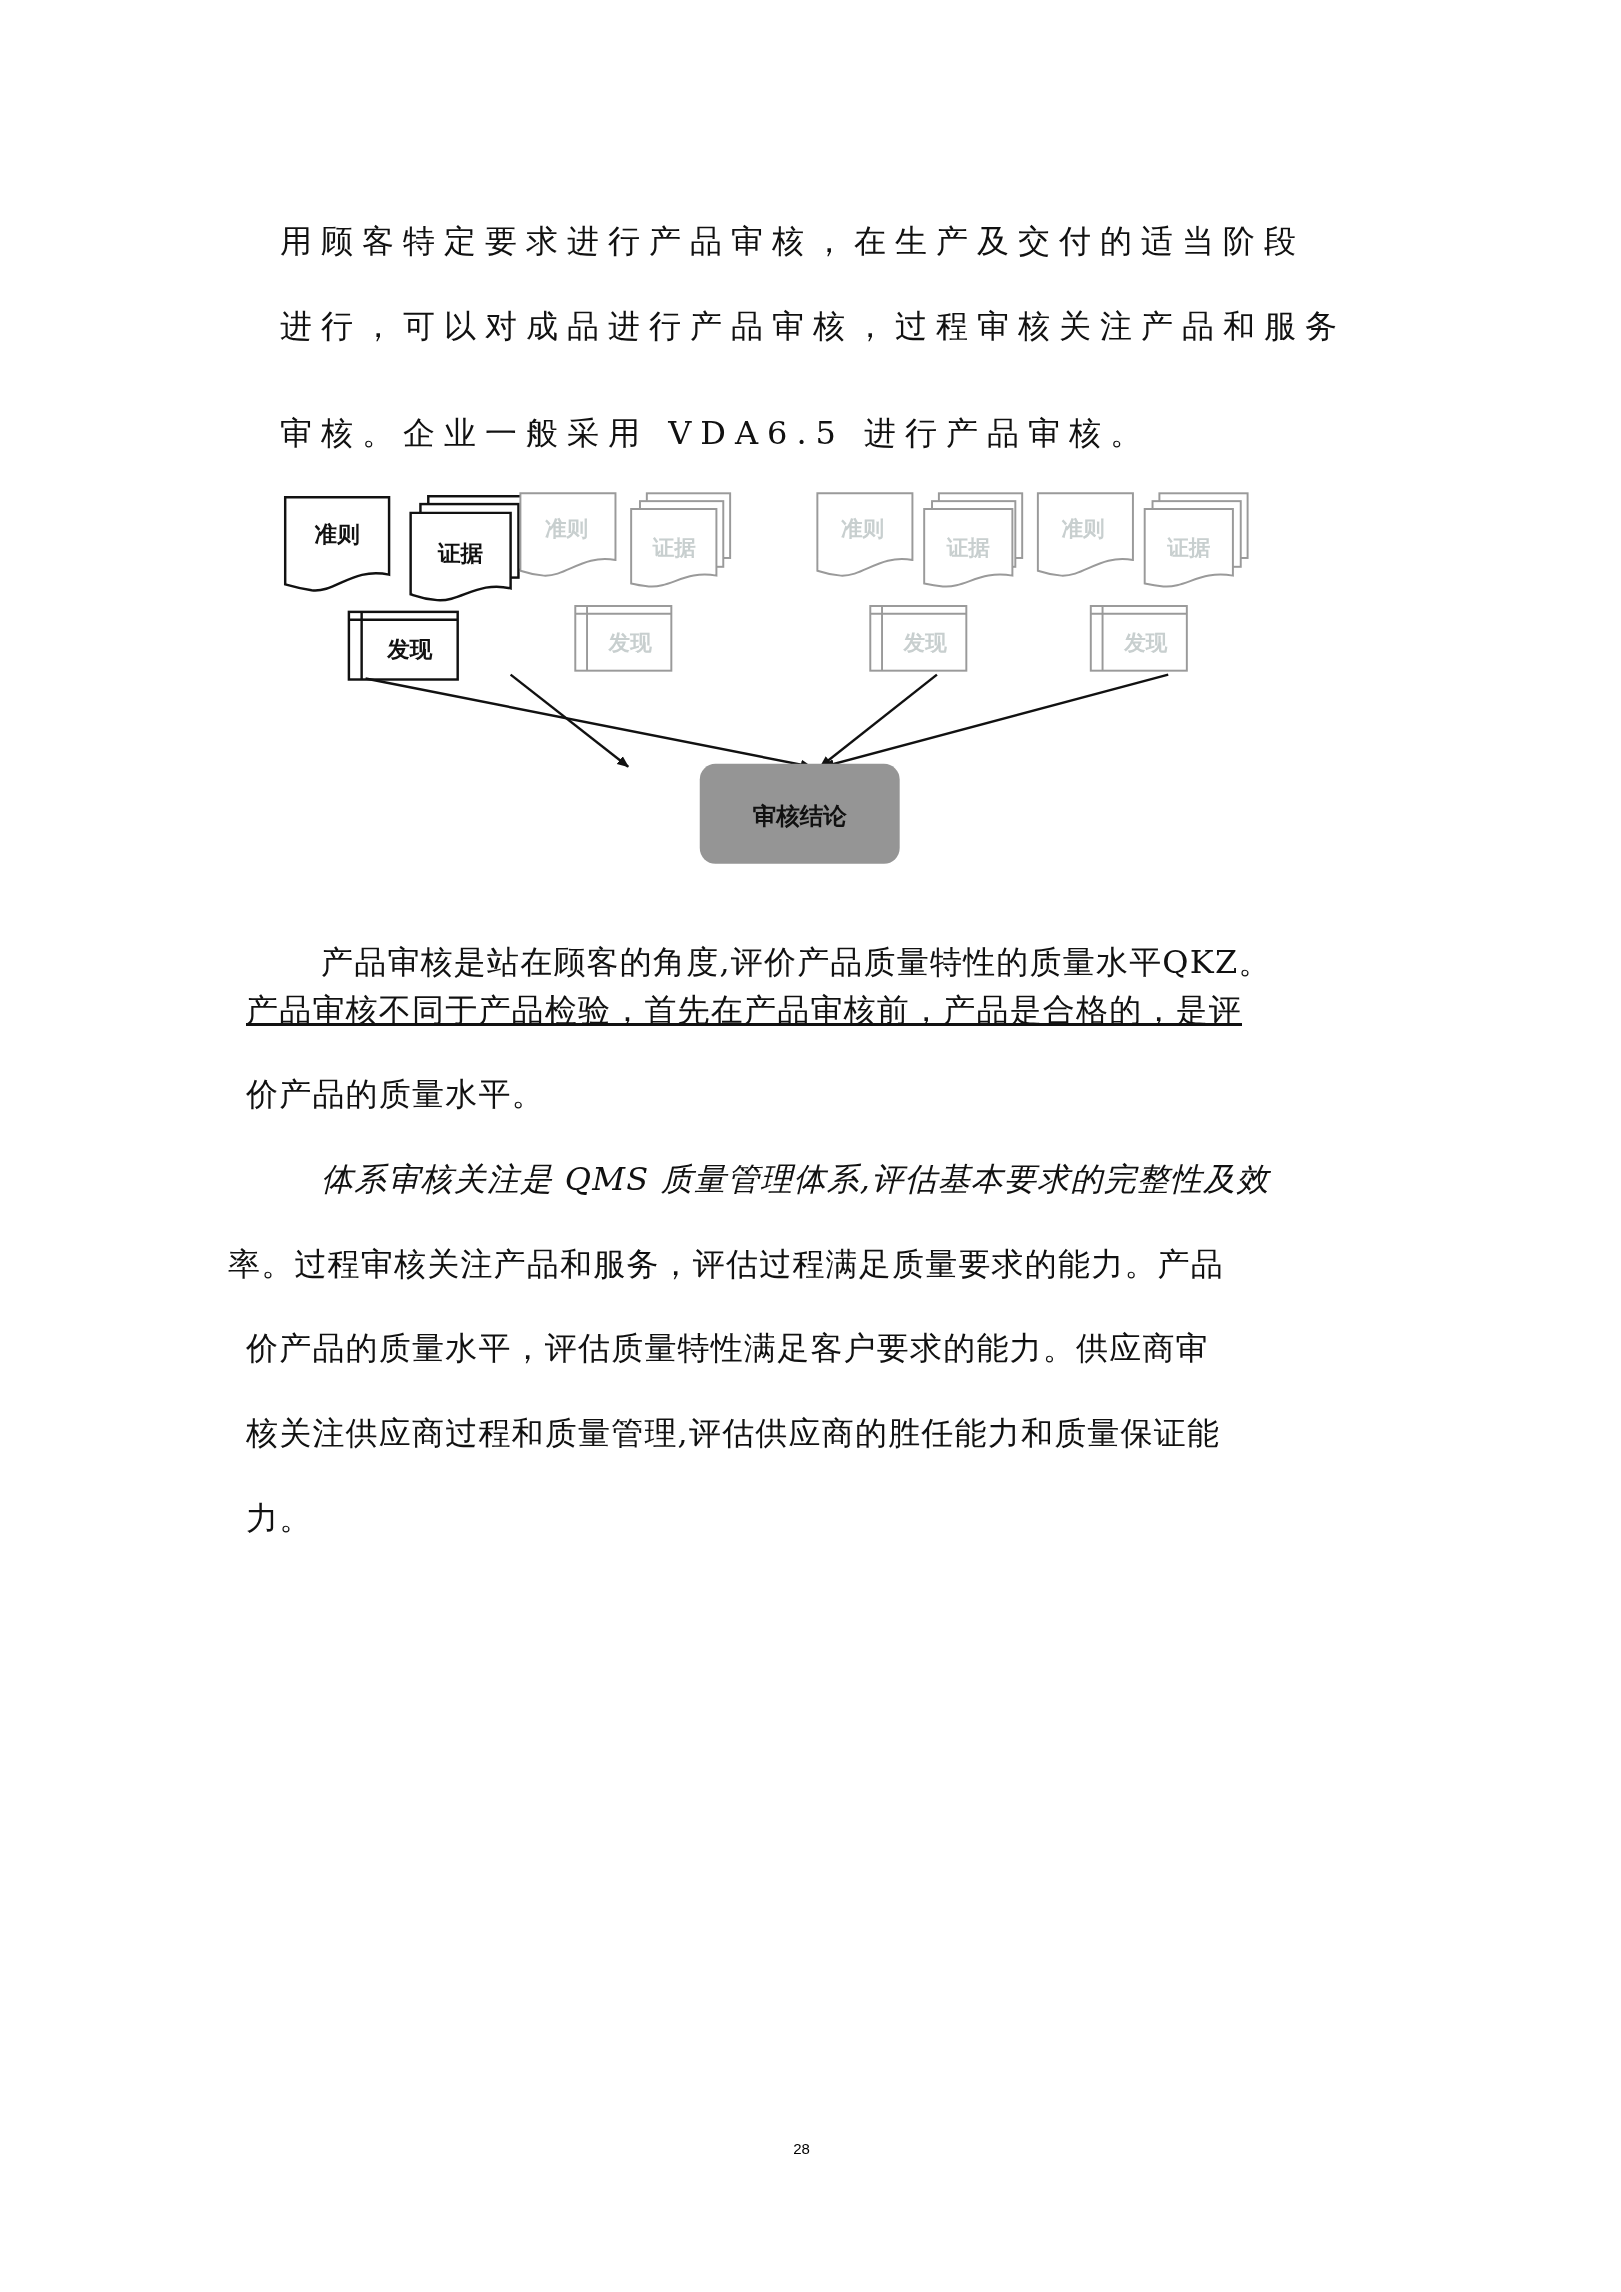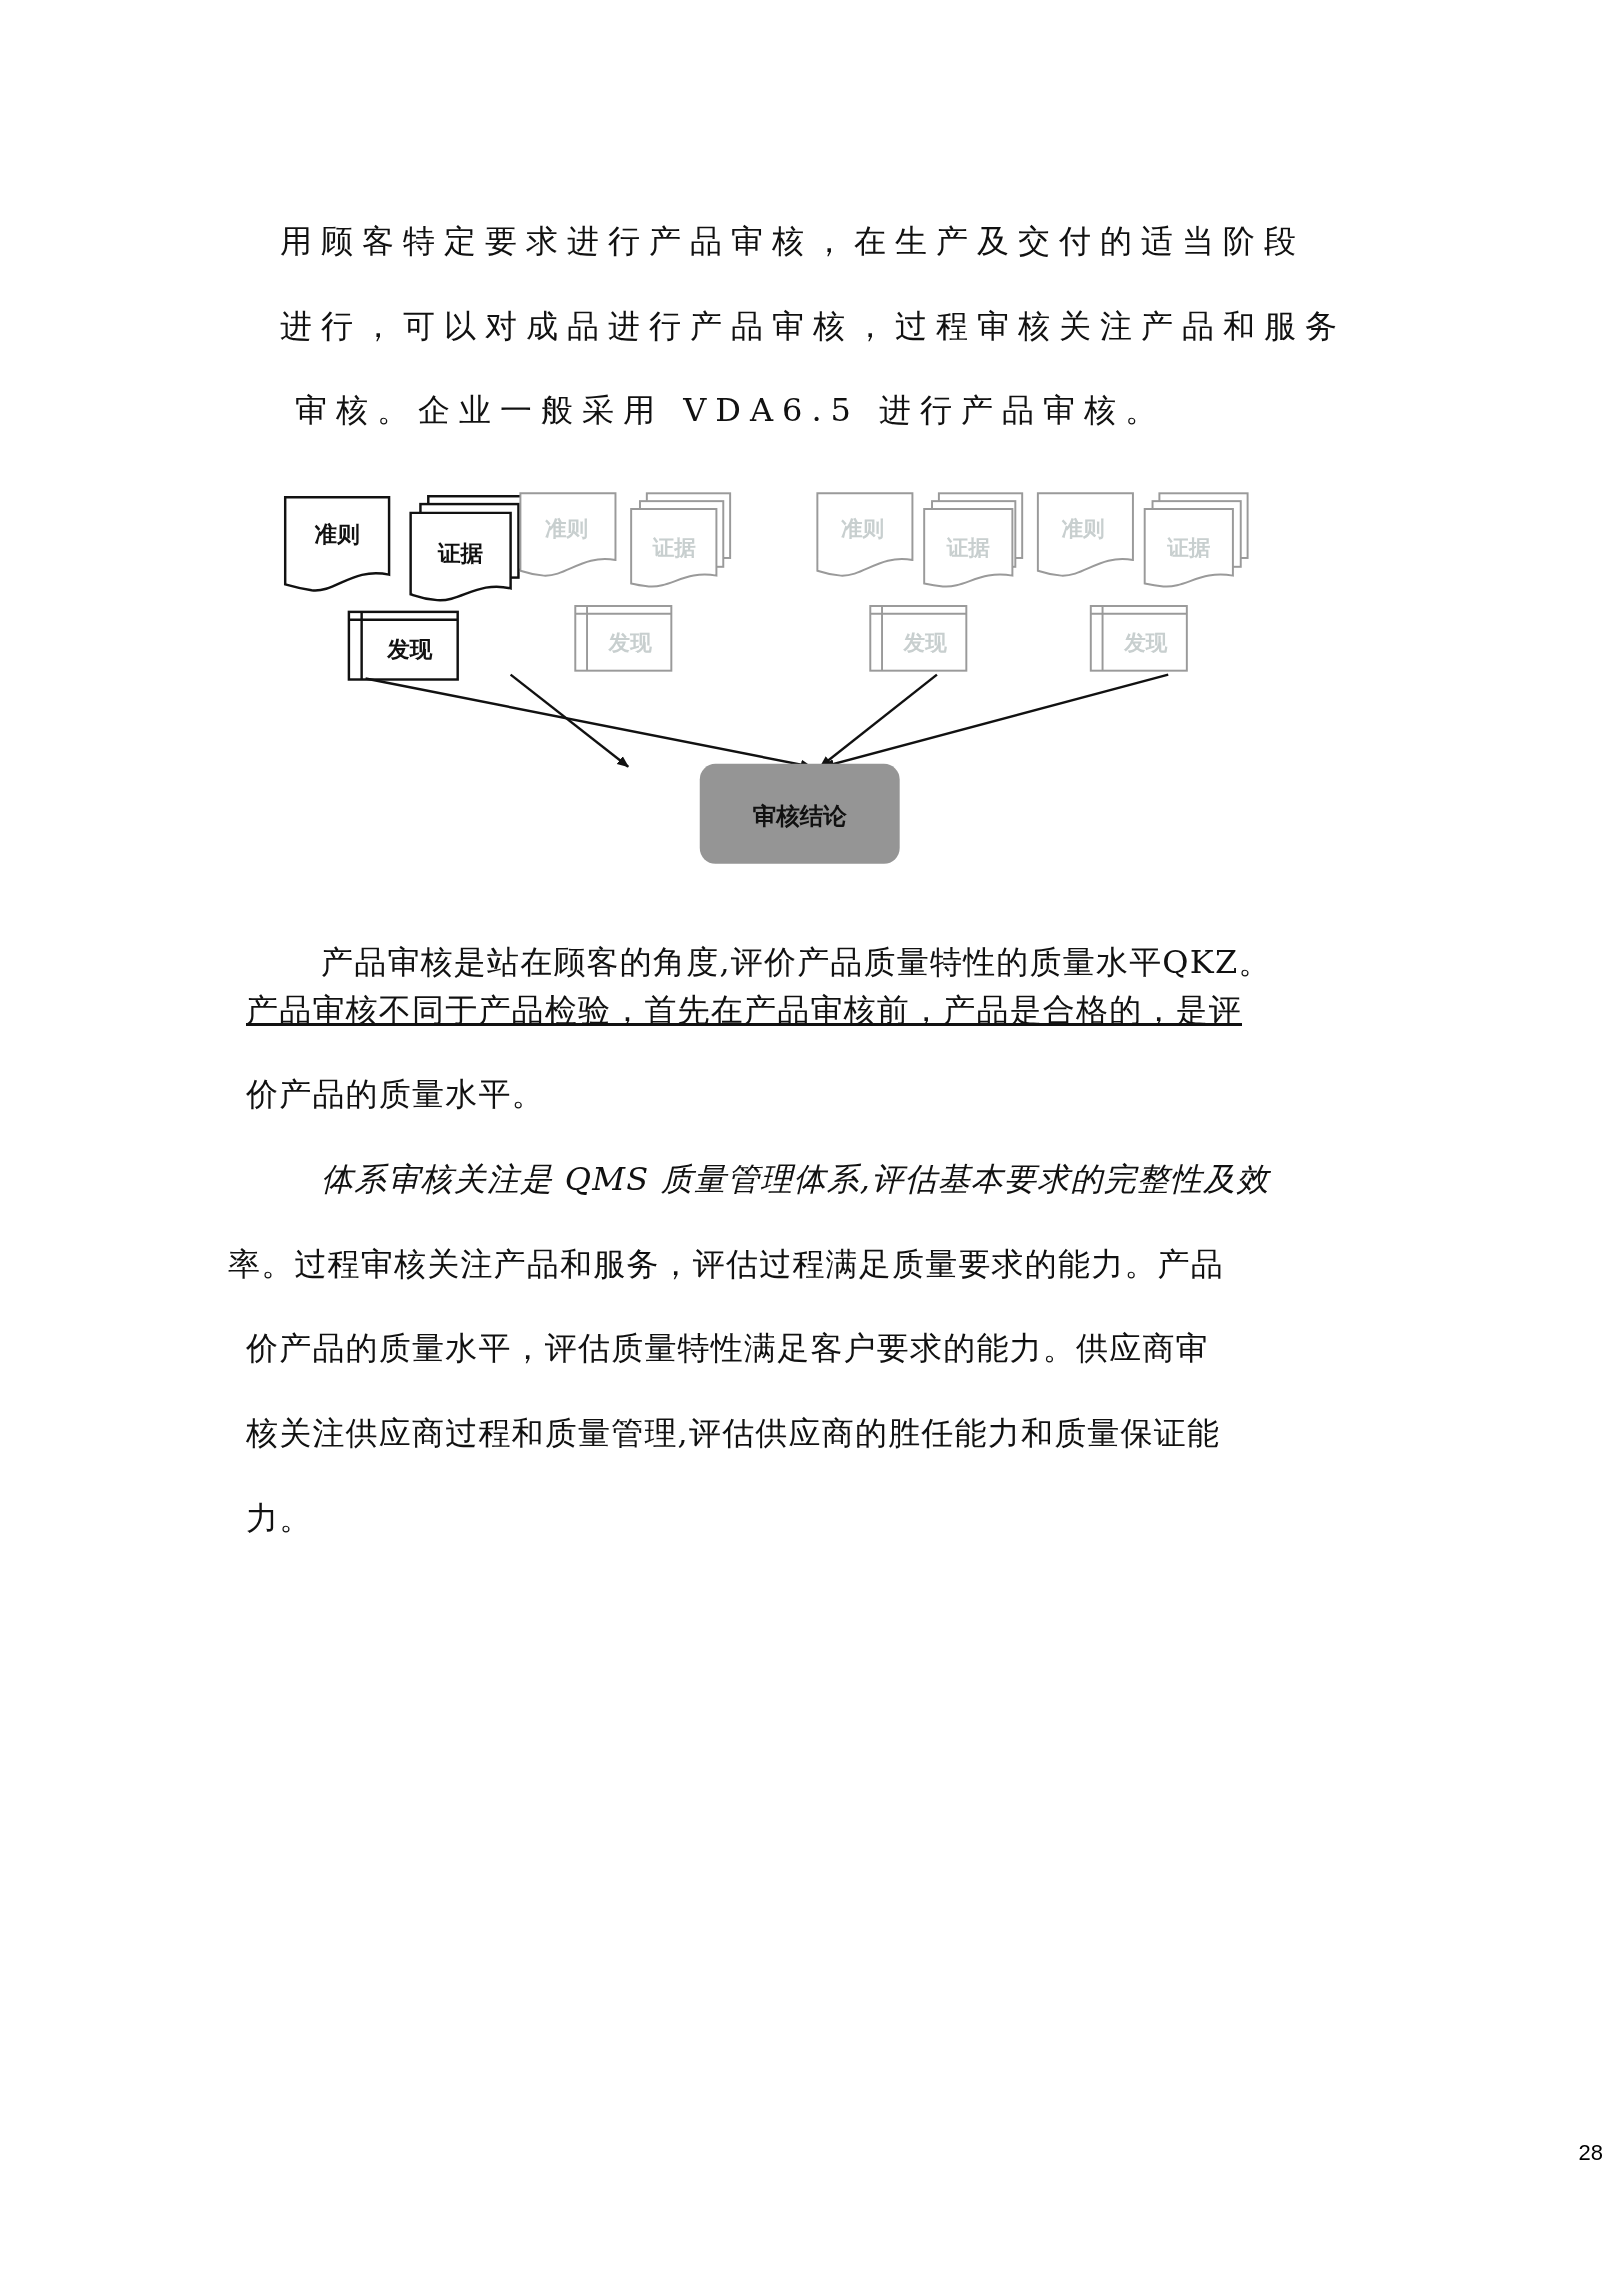--- a/index.html
+++ b/index.html
@@ -2,31 +2,31 @@
 <html><head>
   <meta charset="utf-8">
   <style>
     html, body { margin: 0; padding: 0; background: #ffffff; }
     body { width: 1621px; height: 2293px; position: relative; overflow: hidden;
            font-family: "DejaVu Serif", "Liberation Serif", serif; color: #111; }
     .line { position: absolute; white-space: nowrap; font-size: 32px; line-height: 39px; }
     .p1 .line { letter-spacing: 9px; }
     .p2 .line, .p3 .line { letter-spacing: 1.2px; }
     #diagram { position: absolute; left: 0; top: 0; width: 1621px; height: 2293px; }
-    .page-number { position: absolute; left: 0; width: 1603px; top: 2140px; text-align: right;
-                   font-family: "Liberation Sans", "DejaVu Sans", sans-serif; font-size: 22px; color: #000; }
+    .page-number { position: absolute; left: 0; width: 1603px; top: 2140px; text-align: center;
+                   font-family: "Liberation Sans", "DejaVu Sans", sans-serif; font-size: 15px; color: #000; }
     svg text { font-family: "DejaVu Sans", "Liberation Sans", sans-serif; font-weight: bold; }
   </style>
 </head>
 <body>
 
 <div class="p1">
   <div class="line" style="left:280px; top:222px;">用顾客特定要求进行产品审核，在生产及交付的适当阶段</div>
   <div class="line" style="left:280px; top:307px;">进行，可以对成品进行产品审核，过程审核关注产品和服务</div>
-  <div class="line" style="left:280px; top:391px;margin-left:15px;">审核。企业一般采用 VDA6.5 进行产品审核。</div>
+  <div class="line" style="left:280px; top:414px;">审核。企业一般采用 VDA6.5 进行产品审核。</div>
 </div>
 
 <svg id="diagram" viewBox="0 0 1654 2339" xmlns="http://www.w3.org/2000/svg">
   <defs>
     <marker id="arrowhead" markerWidth="12" markerHeight="12" refX="11" refY="6" orient="auto" markerUnits="userSpaceOnUse">
       <path d="M0,1 L12,6 L0,11 Z" fill="#111"></path>
     </marker>
   </defs>
 
   <g fill="#fff" stroke="#111" stroke-width="2.5">

